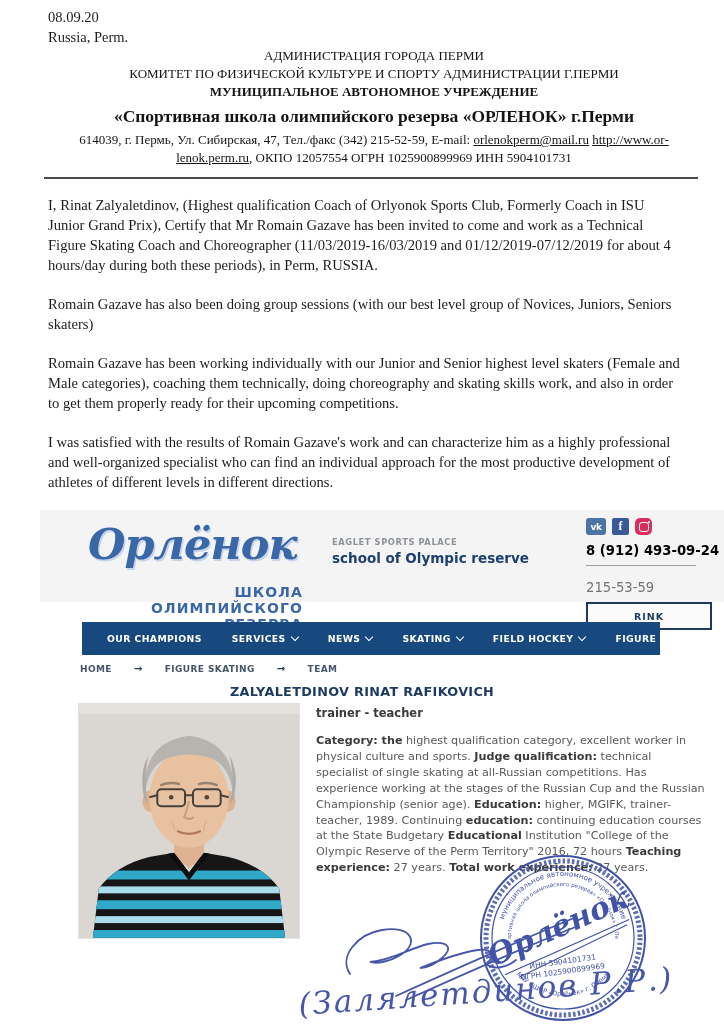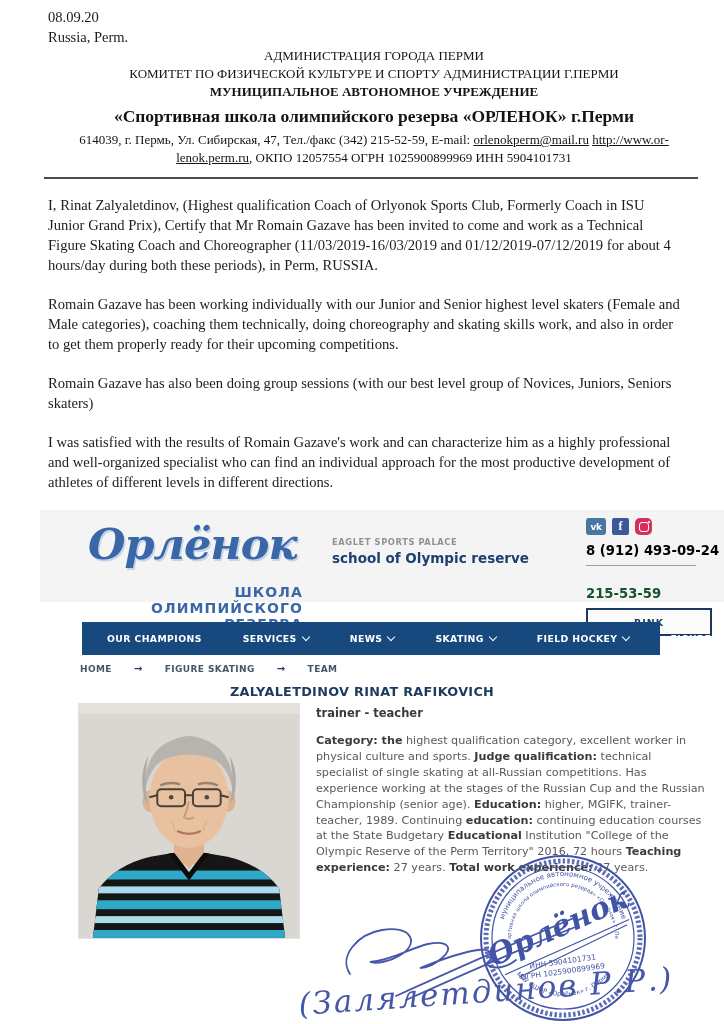--- a/index.html
+++ b/index.html
@@ -33,23 +33,23 @@
   .head-right{position:absolute;left:546px;top:8px;width:128px;}
   .social-row{display:flex;gap:6px;align-items:center;}
   .icon{display:flex;align-items:center;justify-content:center;color:#fff;font-weight:bold;cursor:pointer;}
   .icon-vk{width:20px;height:17px;background:#4c75a3;border-radius:3px;font-size:9px;letter-spacing:-0.5px;}
   .icon-fb{width:17px;height:17px;background:#3b5998;border-radius:2px;font-size:12px;font-family:"Liberation Serif",serif;}
   .icon-ig{width:17px;height:17px;background:#d62f5e;border-radius:5px;position:relative;}
   .icon-ig i{display:block;width:8px;height:8px;border:1.5px solid #fff;border-radius:3px;}
   .icon-ig em{position:absolute;right:2.5px;top:2.5px;width:2px;height:2px;background:#fff;border-radius:50%;}
   .phone{font-size:13.2px;font-weight:bold;color:#000000;margin-top:8px;white-space:nowrap;}
   .phone-divider{border:none;border-top:1px solid #9aa0a8;margin:7px 0 0 0;width:110px;}
-  .phone2{font-size:13.2px;font-weight:bold;color:#14532d;margin-top:20px;}
+  .phone2{font-size:13.2px;font-weight:normal;color:#737373;margin-top:14px;}
   .rink-btn{margin-top:7px;width:122px;height:24px;border:2px solid #1d3a5e;color:#1d3a5e;font-size:9.5px;font-weight:bold;letter-spacing:1px;display:flex;align-items:center;justify-content:center;background:#fbfbfb;cursor:pointer;}
-  .site-nav{position:absolute;left:82px;top:119px;width:578px;height:33px;background:#17497e;display:flex;align-items:center;padding-left:12px;gap:15px;box-sizing:border-box;}
+  .site-nav{position:absolute;left:82px;top:119px;width:578px;height:33px;background:#17497e;display:flex;align-items:center;padding-left:12px;gap:4px;box-sizing:border-box;}
   .nav-item{color:#fff;font-size:9.3px;font-weight:bold;letter-spacing:0.4px;display:flex;align-items:center;gap:6px;white-space:nowrap;padding:0 13px;cursor:pointer;}
   .chev{width:5px;height:5px;border-right:1.6px solid #fff;border-bottom:1.6px solid #fff;transform:rotate(45deg);margin-top:-3px;}
   .breadcrumb{position:absolute;left:80px;top:160px;font-size:9px;color:#46566a;letter-spacing:0.4px;display:flex;gap:22px;align-items:center;font-weight:bold;}
   .bc-link{cursor:pointer;}
   .bc-sep{color:#1d3a5e;font-size:10px;}
   .profile-title{position:absolute;left:0;top:181px;width:724px;text-align:center;font-size:12.8px;font-weight:bold;color:#1c3a5f;letter-spacing:0.3px;}
   .photo-frame{position:absolute;left:78px;top:200px;width:222px;height:236px;background:#fff;border:1px solid #e3e1de;box-sizing:border-box;}
   .photo-frame svg{display:block;width:100%;height:100%;}
   .bio{position:absolute;left:316px;top:203px;width:390px;}
   .bio-role{font-size:11.5px;font-weight:bold;color:#3a3a3a;}
@@ -74,22 +74,22 @@
     <div class="org-line bold">МУНИЦИПАЛЬНОЕ АВТОНОМНОЕ УЧРЕЖДЕНИЕ</div>
     <div class="school-title">«Спортивная школа олимпийского резерва «ОРЛЕНОК» г.Перми</div>
     <div class="contact">
       <span>614039,  г. Пермь, Ул. Сибирская, 47, Тел./факс (342) 215-52-59, E-mail: </span><span class="seg-u">orlenokperm@mail.ru</span><span> </span><span class="seg-u">http://www.or-</span><br>
       <span class="seg-u">lenok.perm.ru</span><span>, ОКПО 12057554 ОГРН 1025900899969   ИНН 5904101731</span>
     </div>
   </div>
   <hr class="rule">
   <div class="letter-body">
     <p>I, Rinat Zalyaletdinov, (Highest qualification Coach of Orlyonok Sports Club, Formerly Coach in ISU Junior Grand Prix), Certify that Mr Romain Gazave has been invited to come and work as a Technical Figure Skating Coach and Choreographer (11/03/2019-16/03/2019 and 01/12/2019-07/12/2019 for about 4 hours/day during both these periods), in Perm, RUSSIA.</p>
+    <p>Romain Gazave has also been doing group sessions (with our best level group of Novices, Juniors, Seniors skaters)</p>
     <p>Romain Gazave has been working individually with our Junior and Senior highest level skaters (Female and Male categories), coaching them technically, doing choreography and skating skills work, and also in order to get them properly ready for their upcoming competitions.</p>
-    <p>Romain Gazave has also been doing group sessions (with our best level group of Novices, Juniors, Seniors skaters)</p>
     <p>I was satisfied with the results of Romain Gazave's work and can characterize him as a highly professional and well-organized specialist who can find an individual approach for the most productive development of athletes of different levels in different directions.</p>
   </div>
 </div>
 
 <div class="site-shot">
 
   <div class="site-header">
     <div class="logo-wrap">
       <div class="logo-script">Орлёнок</div>
       <div class="logo-sub">школа олимпийского резерва</div>

